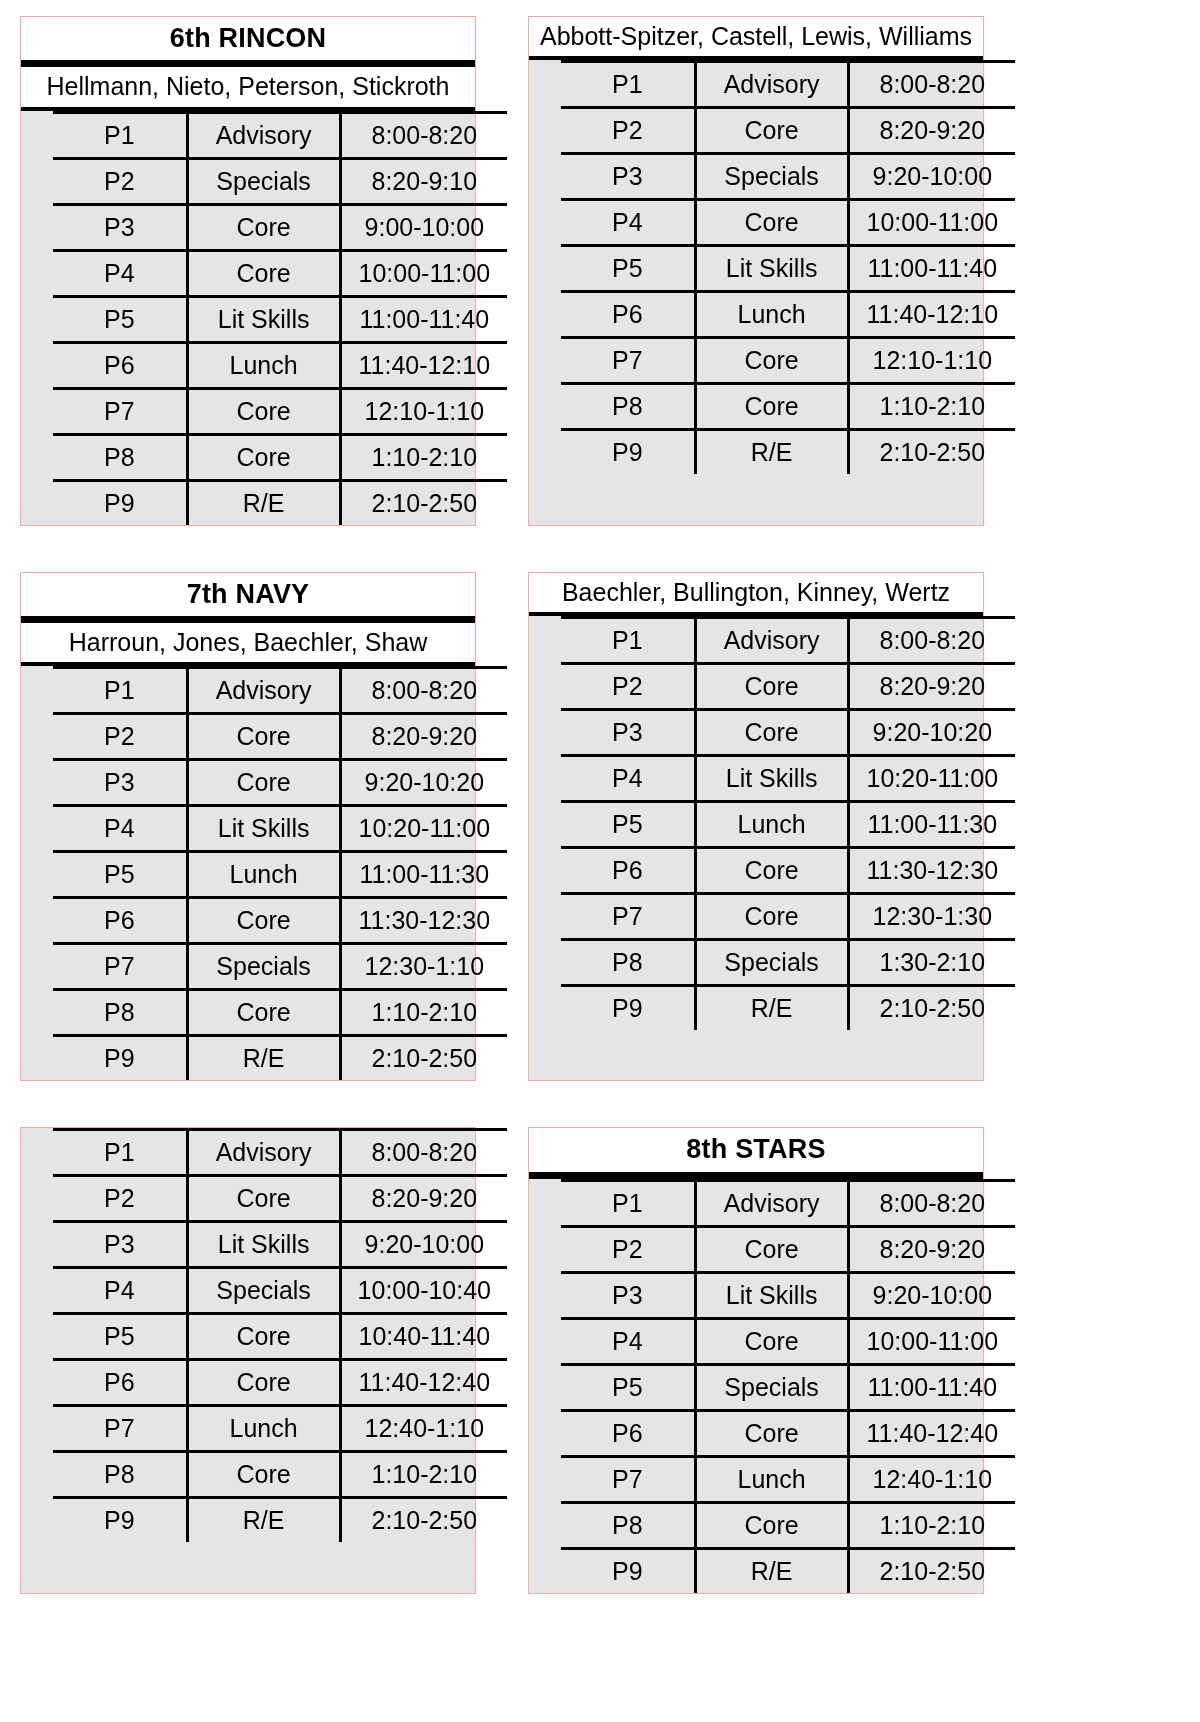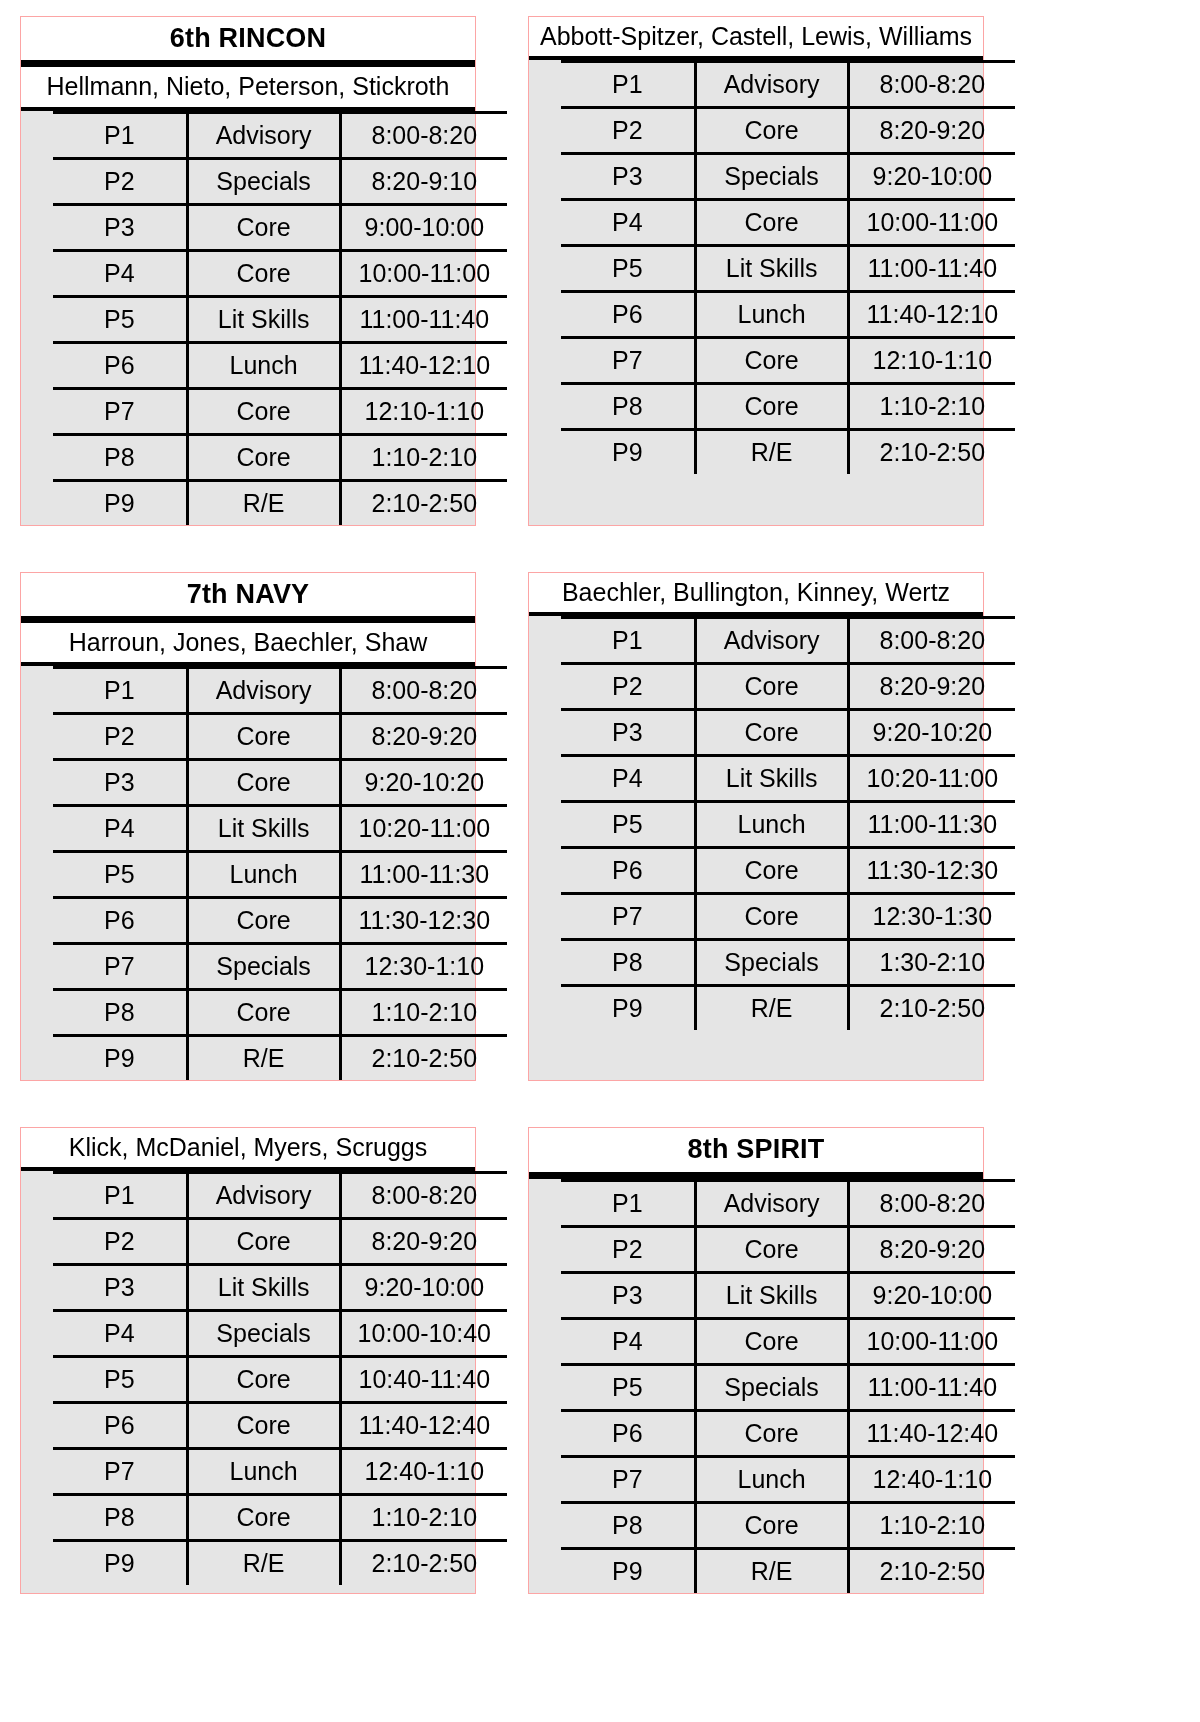--- a/index.html
+++ b/index.html
@@ -334,23 +334,20 @@
           </tr>
         </tbody>
       </table>
     </div>
 
   </div>
 
   <div class="band">
 
     <div class="schedule-card">
-      <div class="card-teachers-row">
-        <div class="card-teachers">Klick, McDaniel, Myers, Scruggs</div>
-      </div>
       <table class="periods">
         <tbody>
           <tr>
             <td class="col-period">P1</td>
             <td class="col-subject">Advisory</td>
             <td class="col-time">8:00-8:20</td>
           </tr>
           <tr>
             <td class="col-period">P2</td>
             <td class="col-subject">Core</td>
@@ -390,21 +387,21 @@
             <td class="col-period">P9</td>
             <td class="col-subject">R/E</td>
             <td class="col-time">2:10-2:50</td>
           </tr>
         </tbody>
       </table>
     </div>
 
     <div class="schedule-card">
       <div class="card-title-row">
-        <div class="card-title">8th SPIRIT</div>
+        <div class="card-title">8th STARS</div>
       </div>
       <table class="periods">
         <tbody>
           <tr>
             <td class="col-period">P1</td>
             <td class="col-subject">Advisory</td>
             <td class="col-time">8:00-8:20</td>
           </tr>
           <tr>
             <td class="col-period">P2</td>

